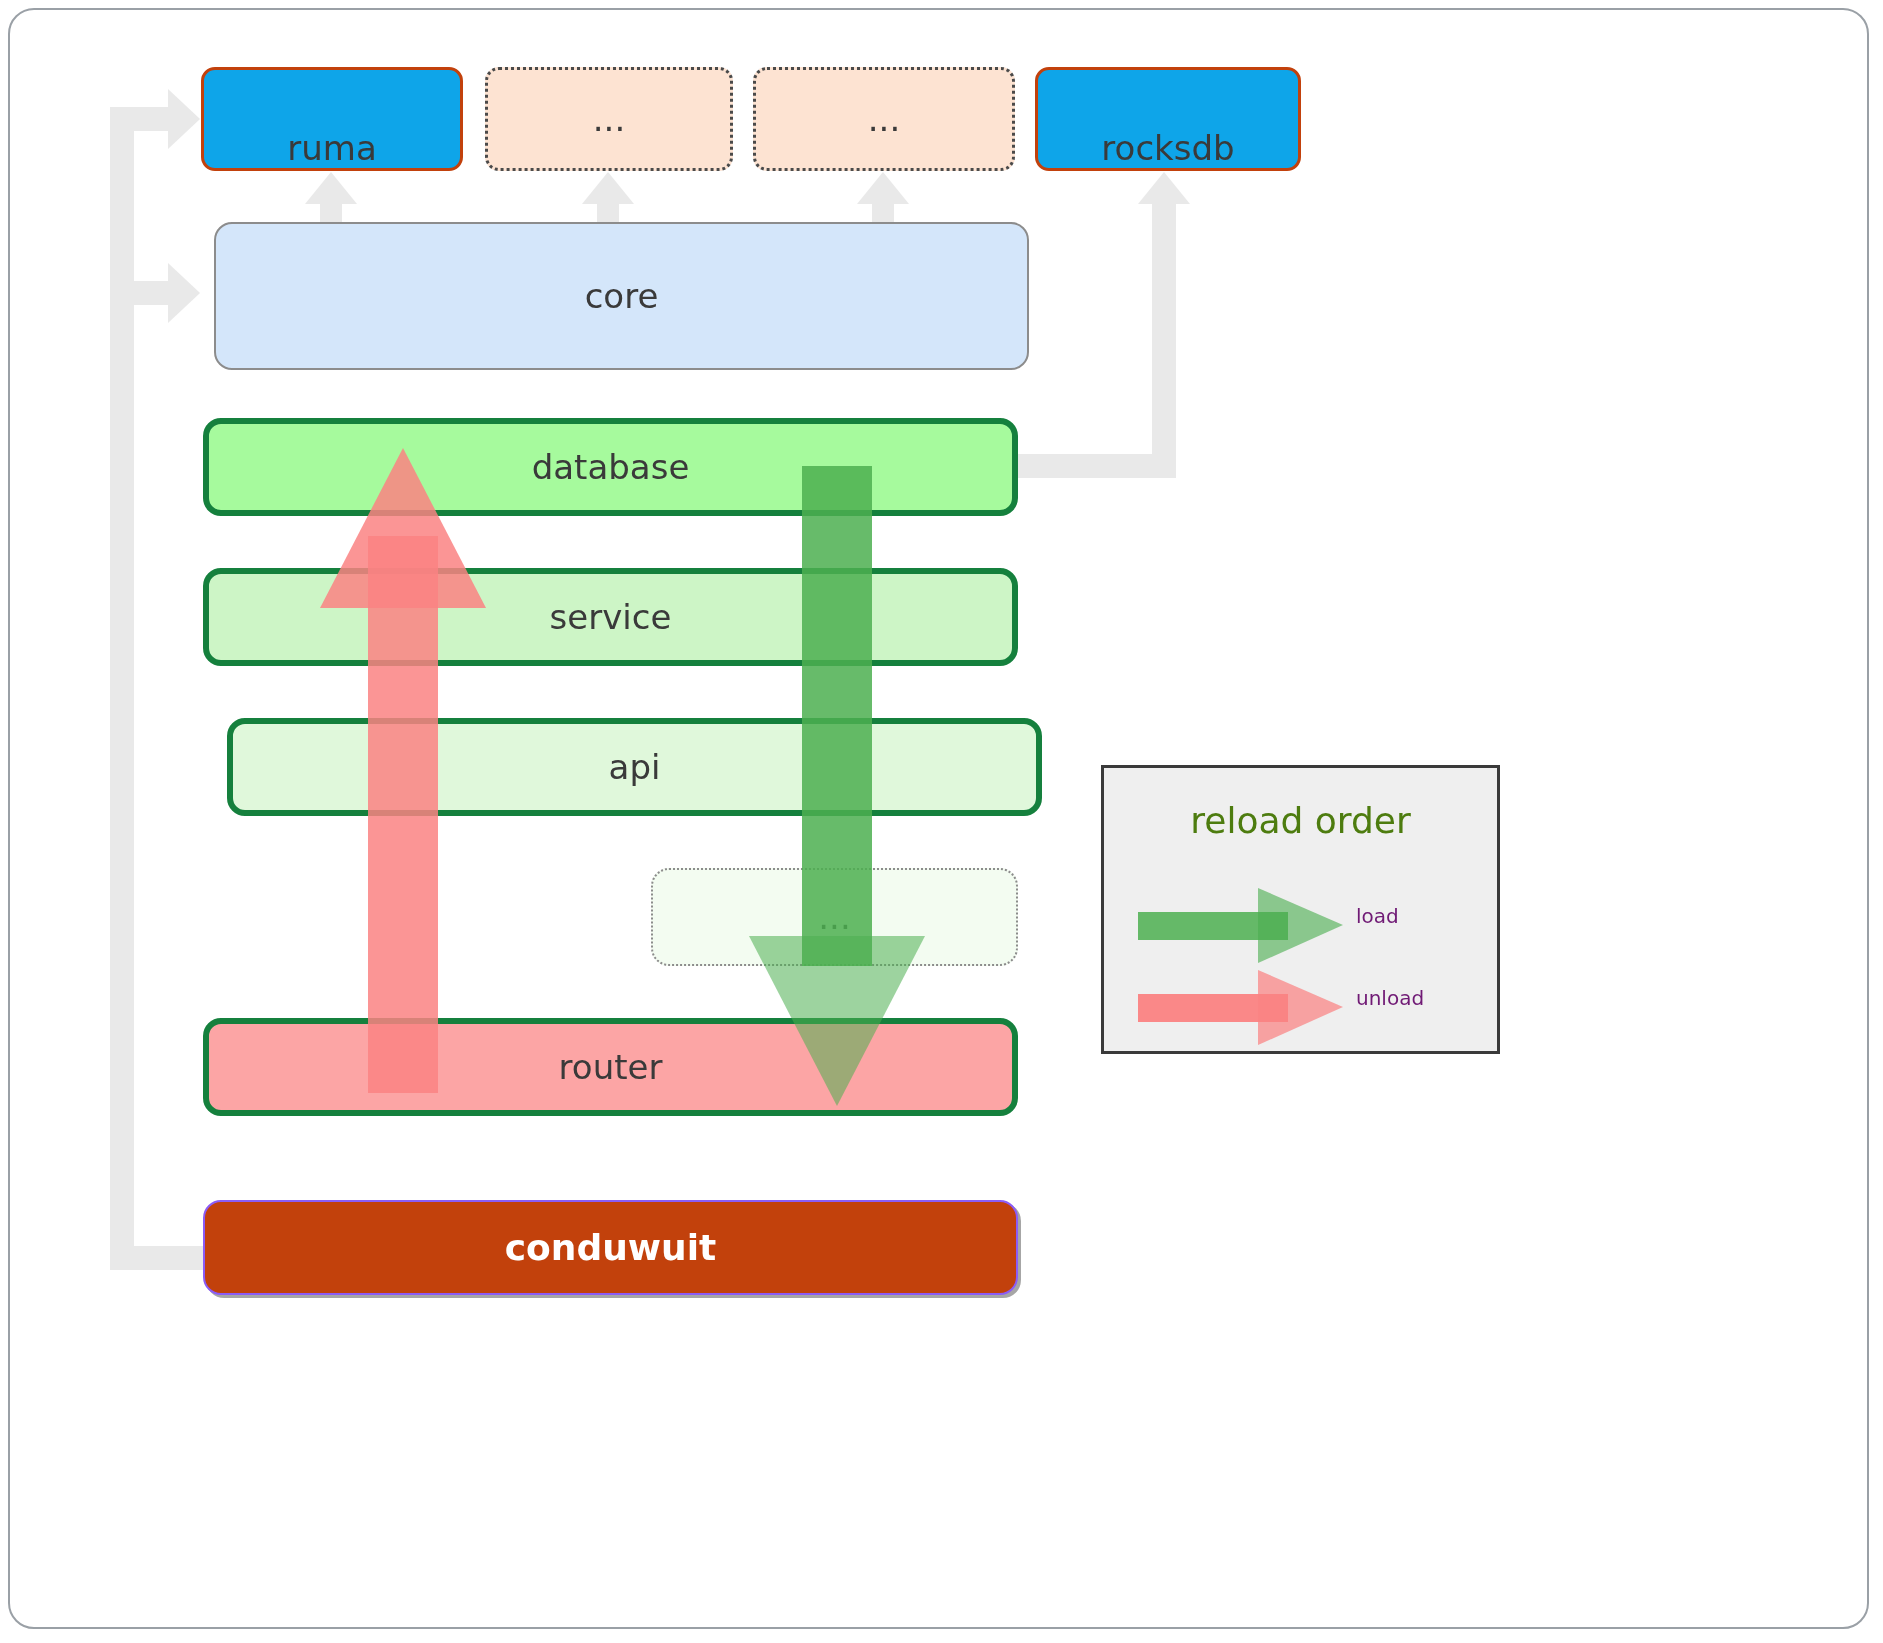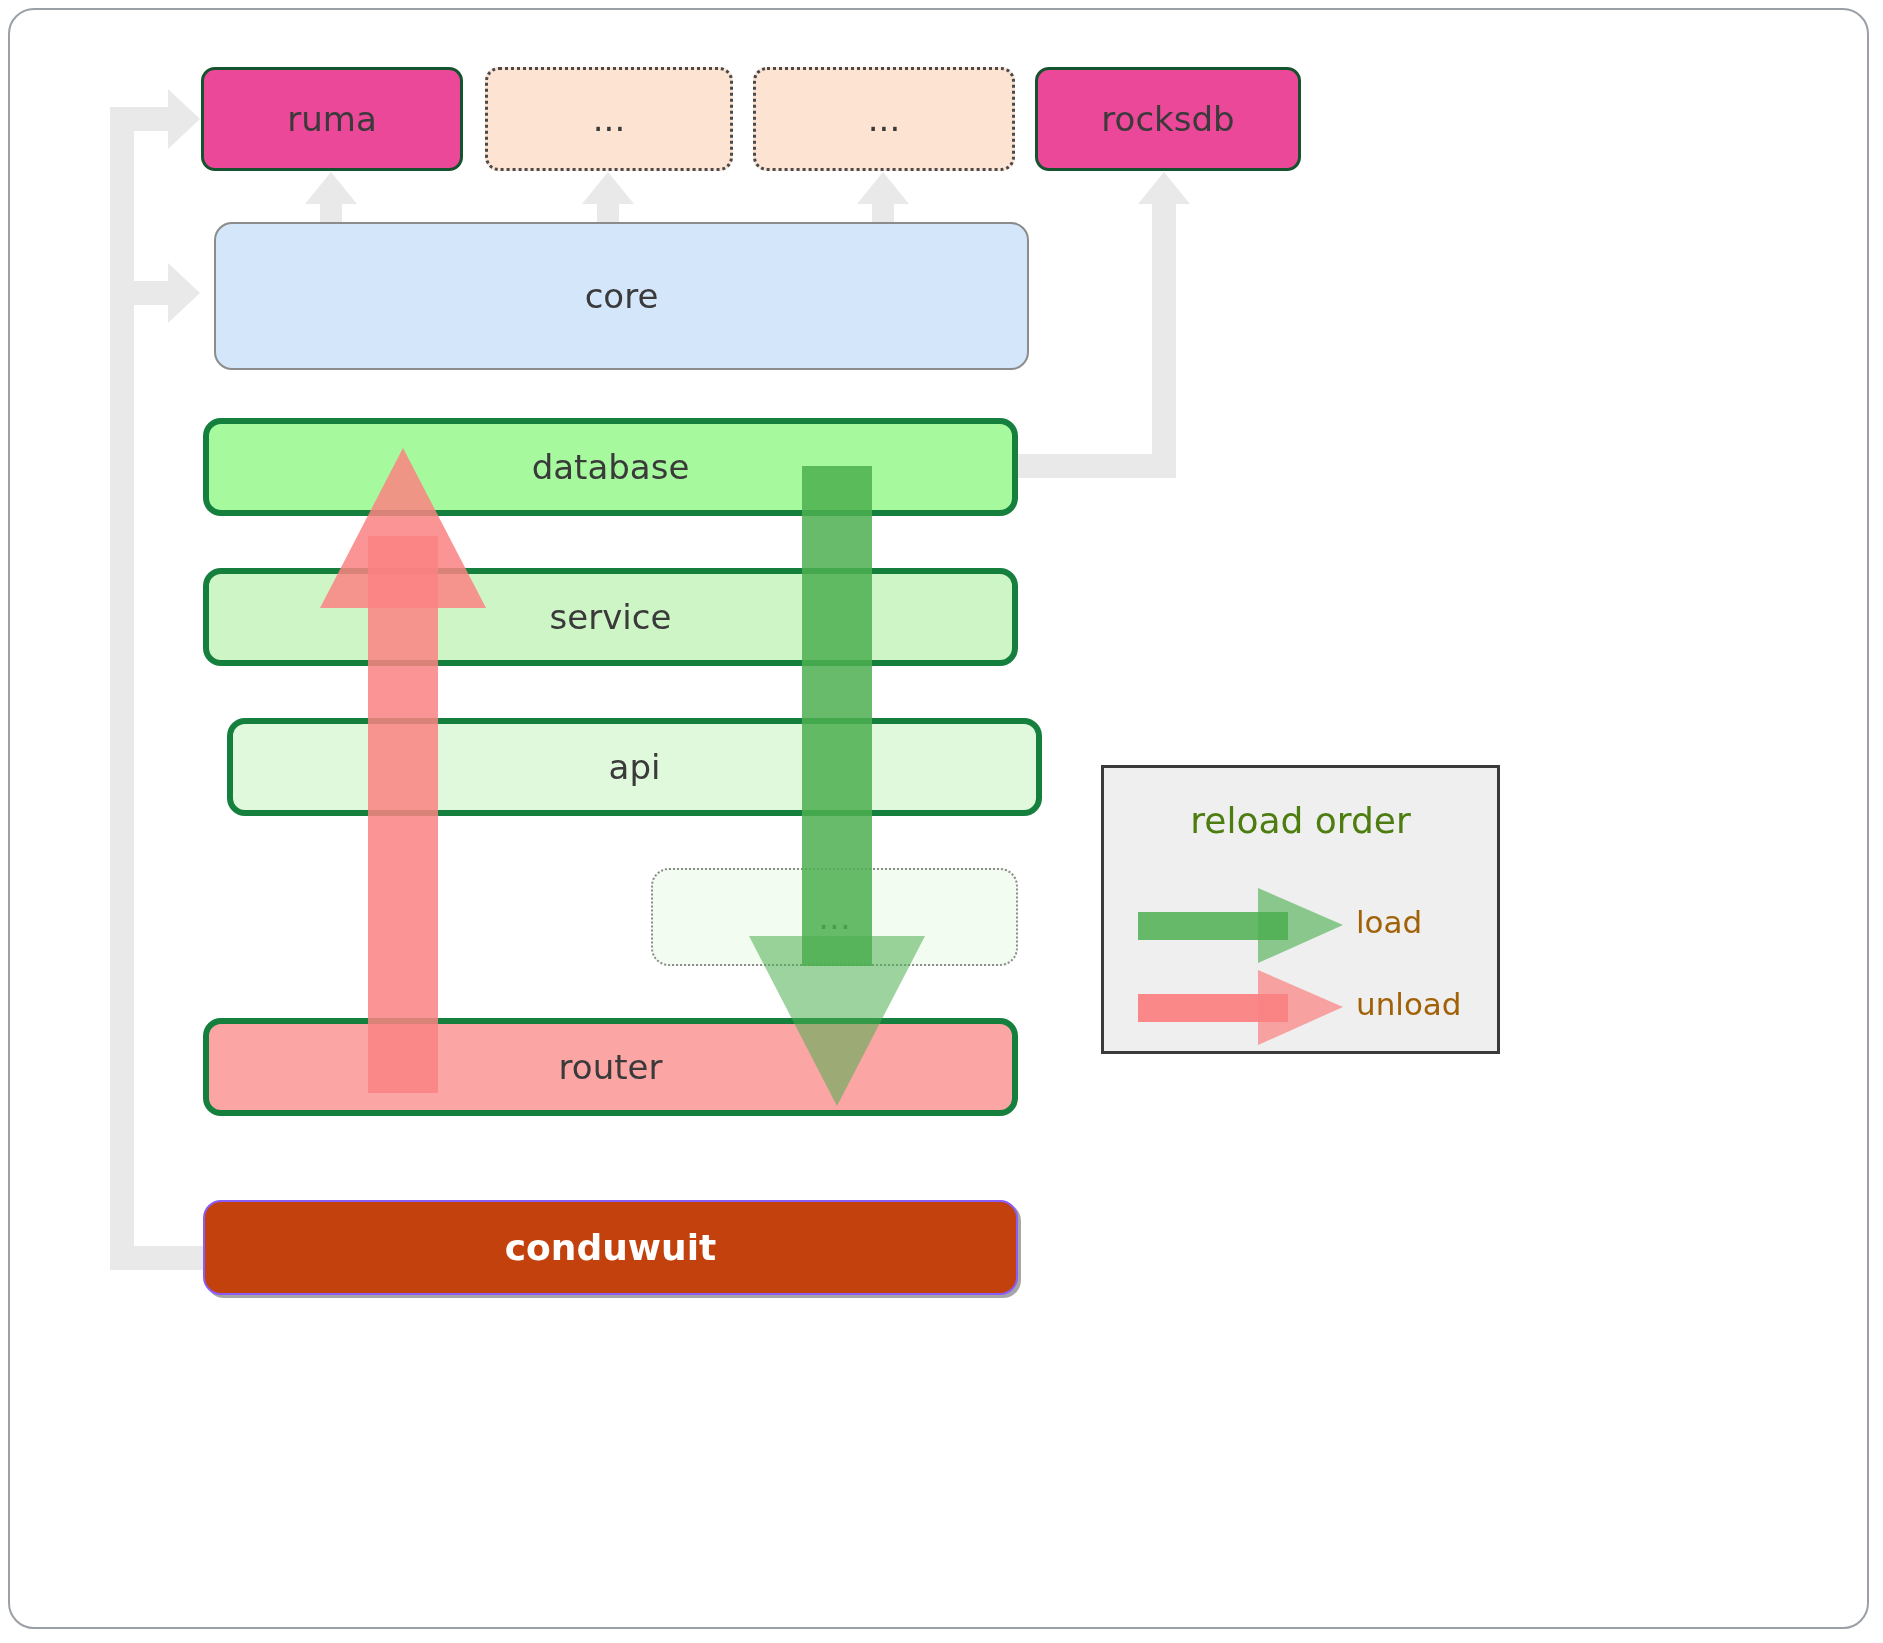--- a/index.html
+++ b/index.html
@@ -51,22 +51,23 @@
     position: absolute;
     box-sizing: border-box;
     display: flex;
     align-items: center;
     justify-content: center;
     font-size: 34px;
     color: #3a3a3a;
     border-radius: 14px;
   }
   .node.peach-solid {
-    background: #ec4899;
-    border: 3px solid #14532d;
+    background: #0ea5e9;
+    border: 3px solid #c2410c;
+    align-items: flex-end;
   }
   .node.peach-dotted {
     background: #fde3d2;
     border: 3px dotted #4a4a4a;
   }
   .node.blue {
     background: #d4e6fa;
     border: 2px solid #8c8c8c;
     border-radius: 18px;
   }
@@ -101,22 +102,22 @@
   }
   .legend-title {
     position: absolute;
     width: 100%;
     text-align: center;
     font-size: 36px;
     color: #4d7c0f;
   }
   .legend-row-label {
     position: absolute;
-    font-size: 31px;
-    color: #a16207;
+    font-size: 20px;
+    color: #701a75;
   }
   .legend-arrow { position: absolute; }
 </style>
 </head>
 <body>
 
 <div id="canvas">
   <div class="frame"></div>
 
   <div class="conn" style="left:110px; top:110px; width:24px; height:1160px;"></div>

